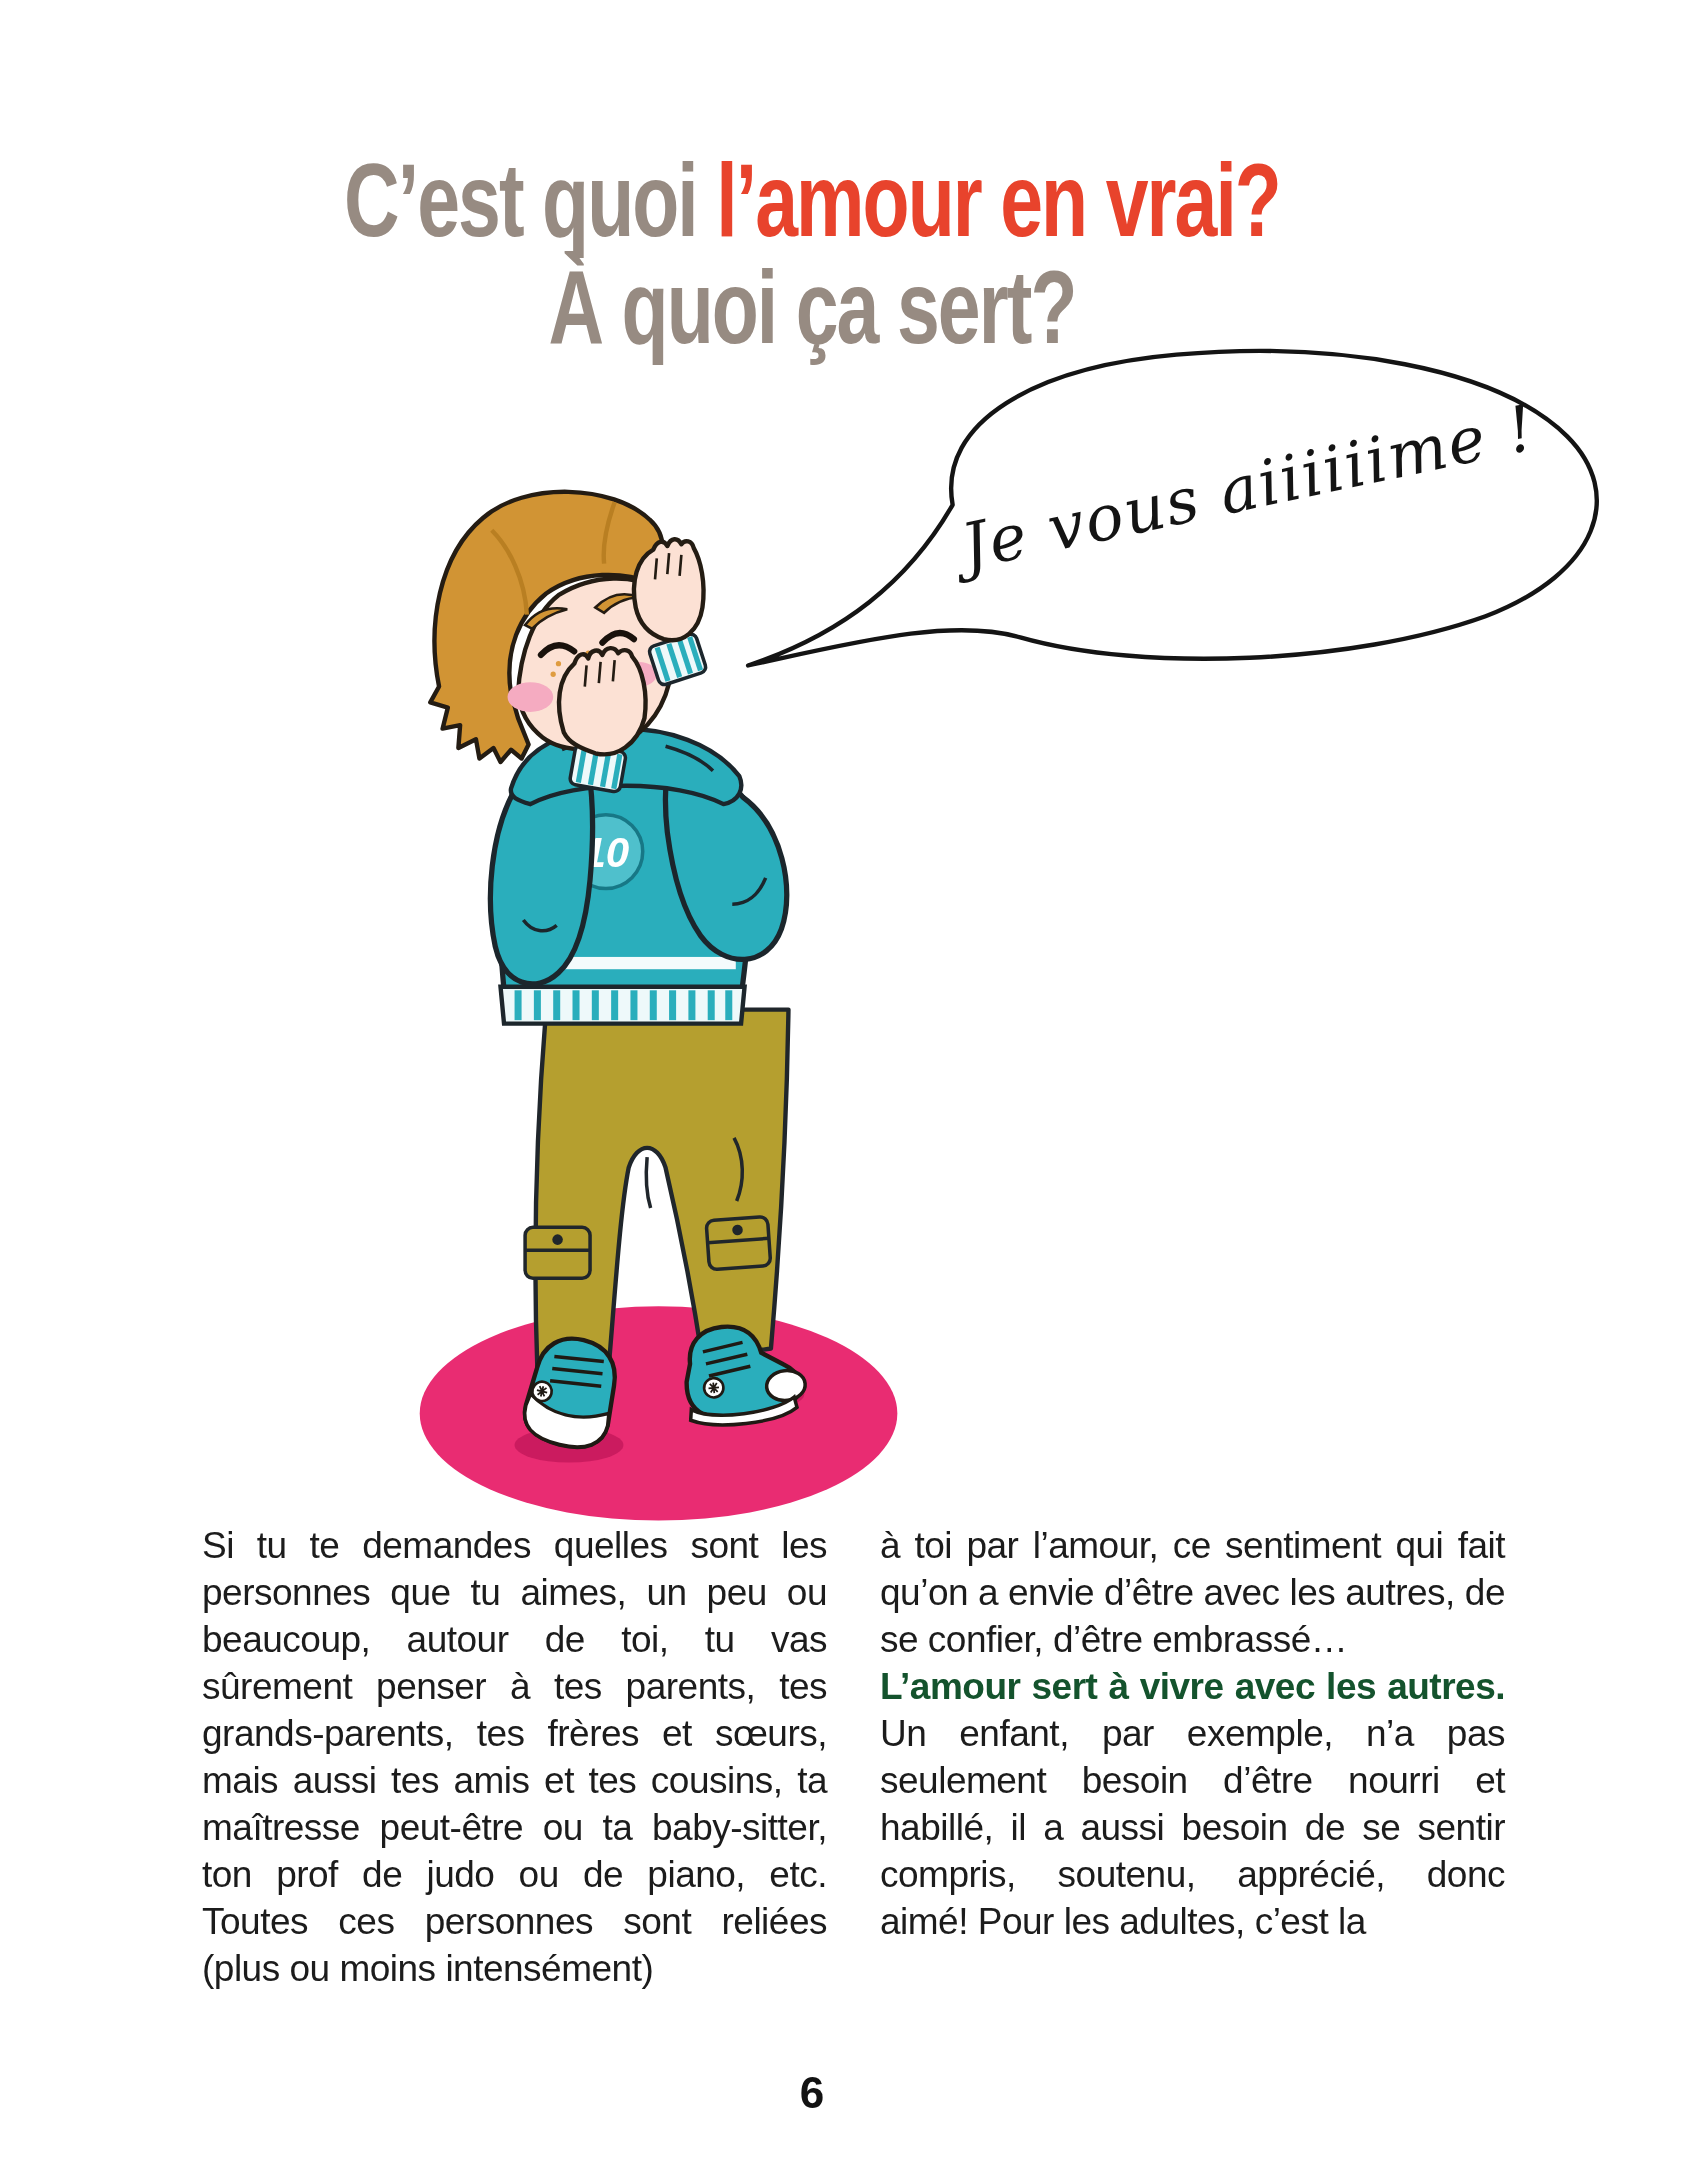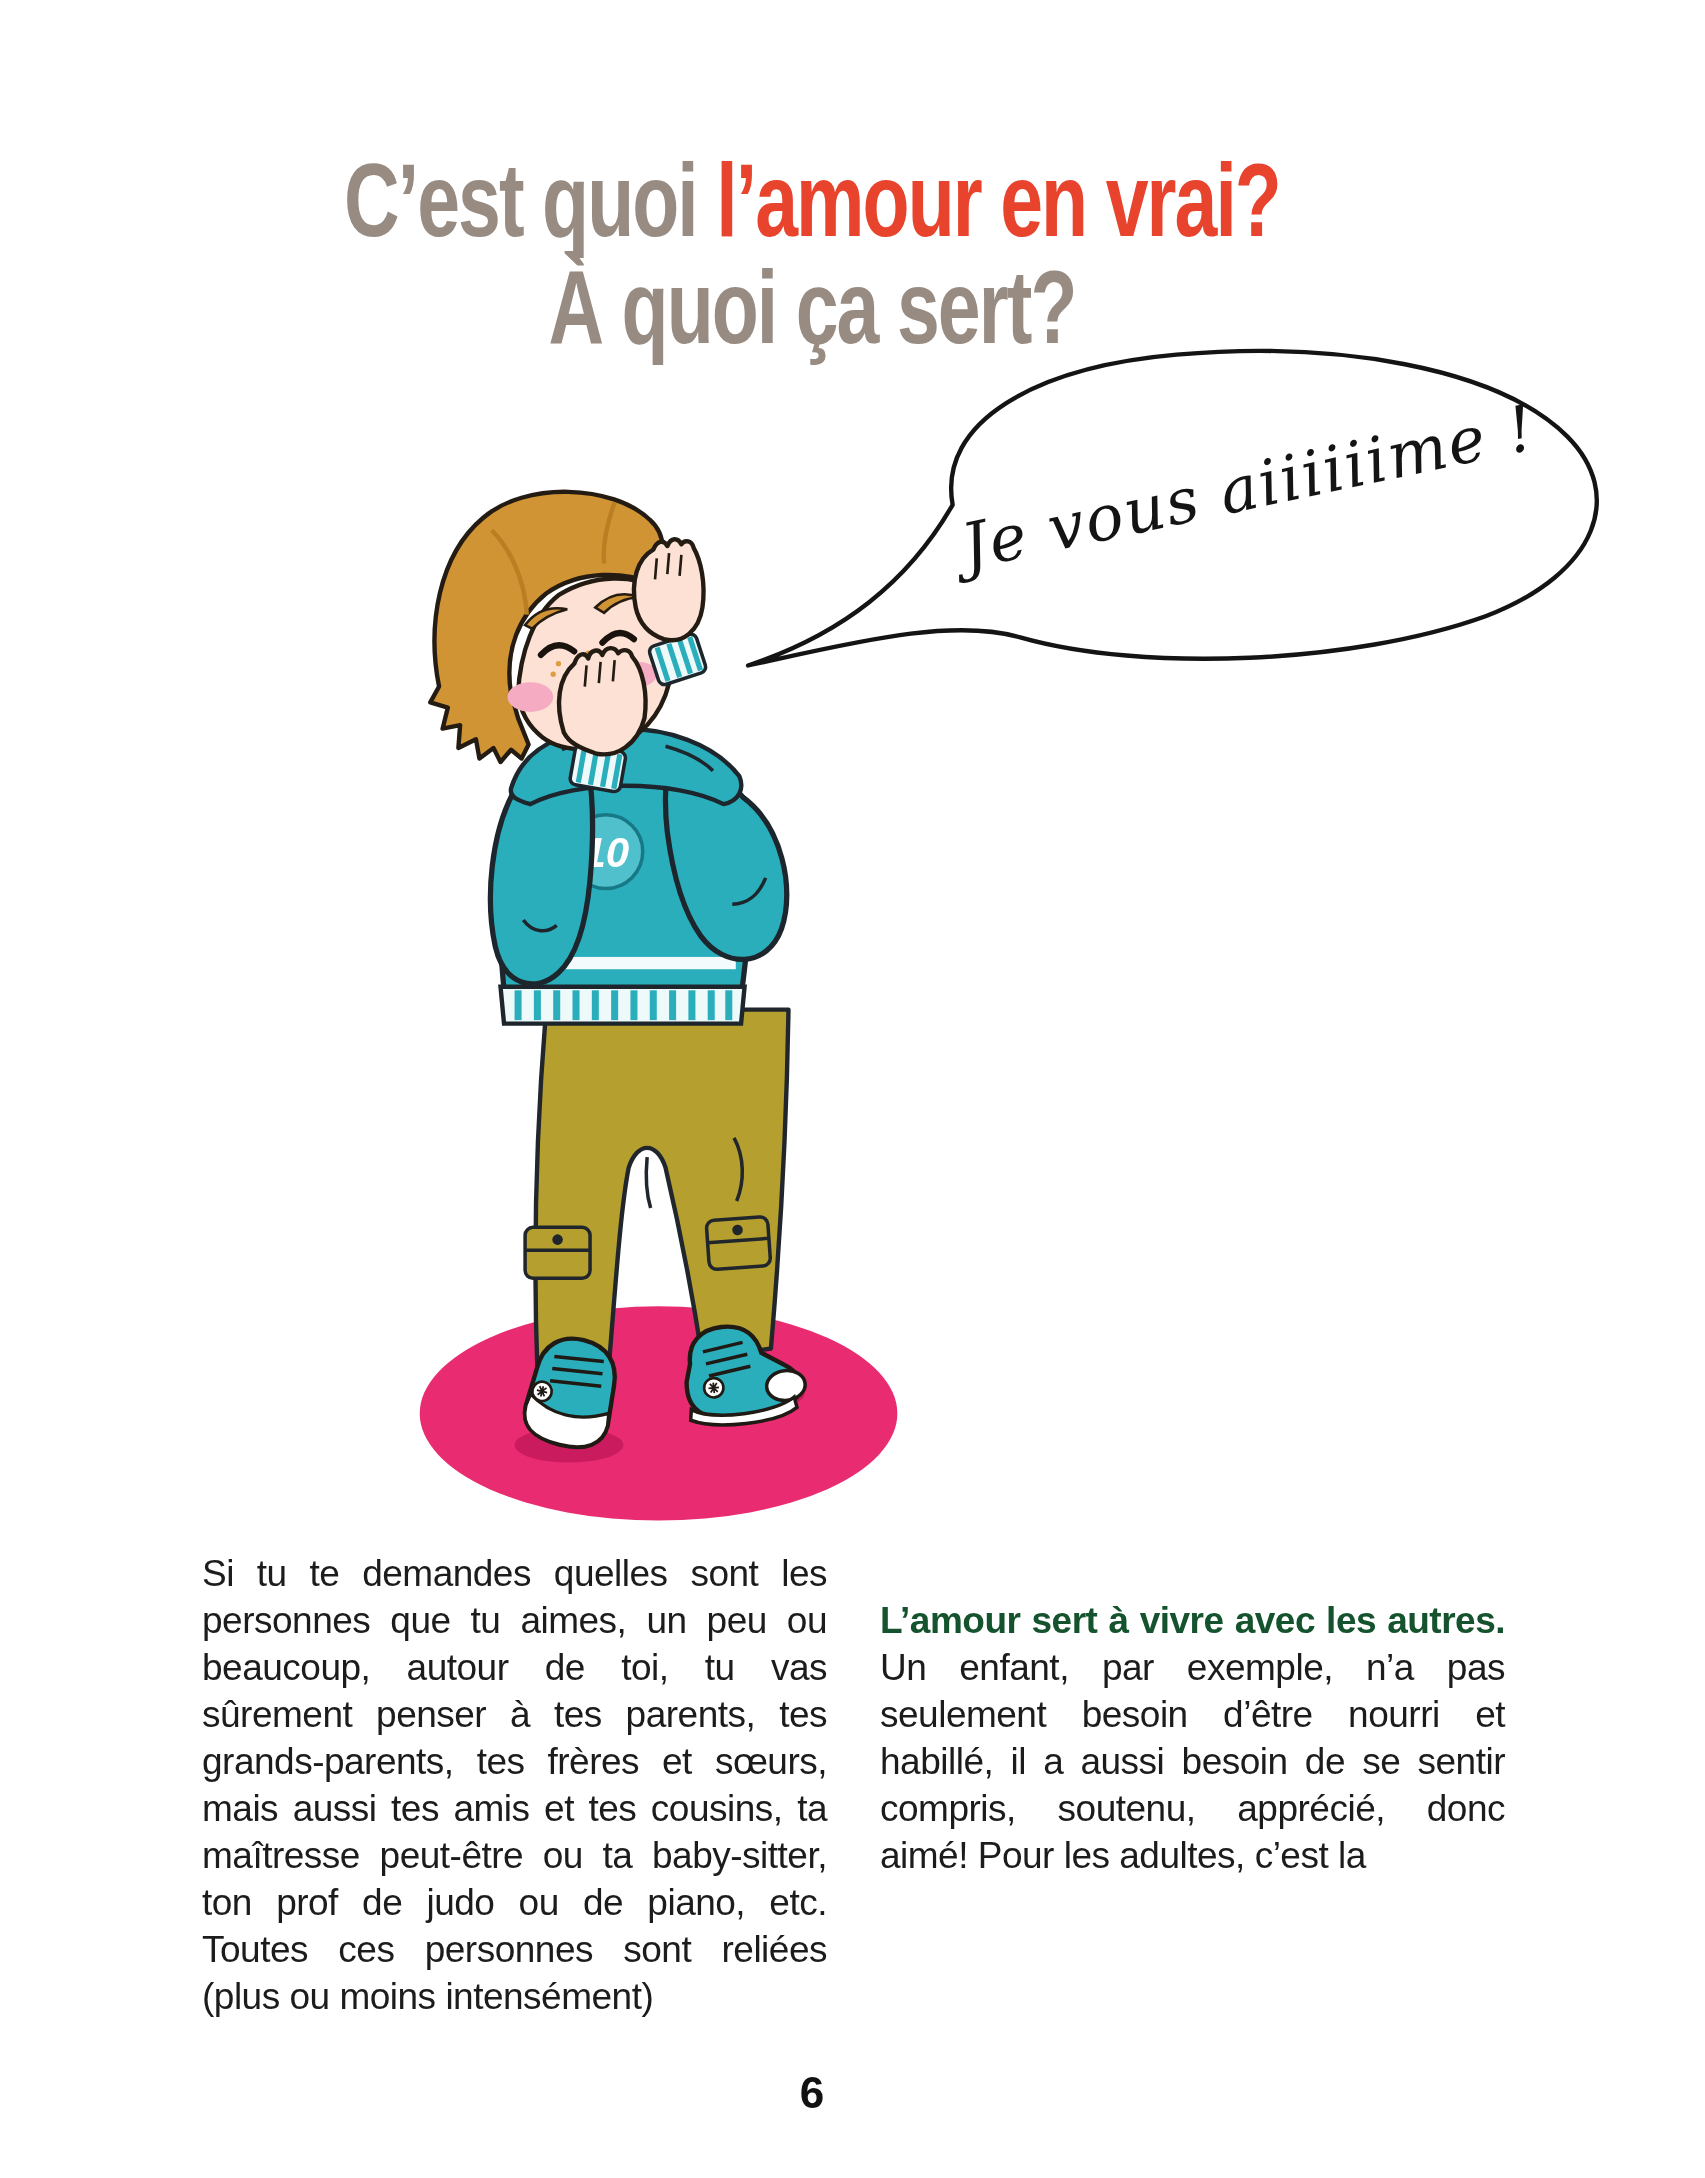--- a/index.html
+++ b/index.html
@@ -19,21 +19,21 @@
   
   .bubble-label{position:absolute;left:952px;top:514px;width:606px;
         transform:rotate(-12deg);transform-origin:0 50%;
         font-family:"DejaVu Serif",serif;font-style:italic;
         font-size:63px;letter-spacing:1.8px;color:#141414;text-align:center;white-space:nowrap;}
 
   
   .cols{position:absolute;left:202px;top:1522px;width:1303px;display:flex;gap:53px;
         color:#1c1c1c;font-size:37px;line-height:47px;text-align:justify;
         letter-spacing:-0.5px;}
-  .col{width:625px;margin-top:28px;}
+  .col{width:625px;}
   .col p{margin:0;}
   .red-bold{color:#14532d;font-weight:bold;}
 
   .pagenum{position:absolute;top:2068px;left:0;width:100%;text-align:center;
            font-weight:bold;font-size:44px;color:#121212;}
 </style>
 </head>
 <body>
 
 <div class="page">
@@ -213,21 +213,21 @@
     </g>
   </svg>
 
   <div class="bubble-label">Je vous aiiiiiime !</div>
 
   <div class="cols">
     <div class="col">
       <p>Si tu te demandes quelles sont les personnes que tu aimes, un peu ou beaucoup, autour de toi, tu vas sûrement penser à tes parents, tes grands-parents, tes frères et sœurs, mais aussi tes amis et tes cousins, ta maîtresse peut-être ou ta baby-sitter, ton prof de judo ou de piano, etc. Toutes ces personnes sont reliées (plus ou moins intensément)</p>
     </div>
     <div class="col">
-      <p><br>
+      <p><span>à toi par l’amour, ce sentiment qui fait qu’on a envie d’être avec les autres, de se confier, d’être embrassé…</span><br>
         <span class="red-bold">L’amour sert à vivre avec les autres.</span><span> Un enfant, par exemple, n’a pas seulement besoin d’être nourri et habillé, il a aussi besoin de se sentir compris, soutenu, apprécié, donc aimé! Pour les adultes, c’est la</span></p>
     </div>
   </div>
 
   <div class="pagenum">6</div>
 
 </div>
 
 
 </body></html>

